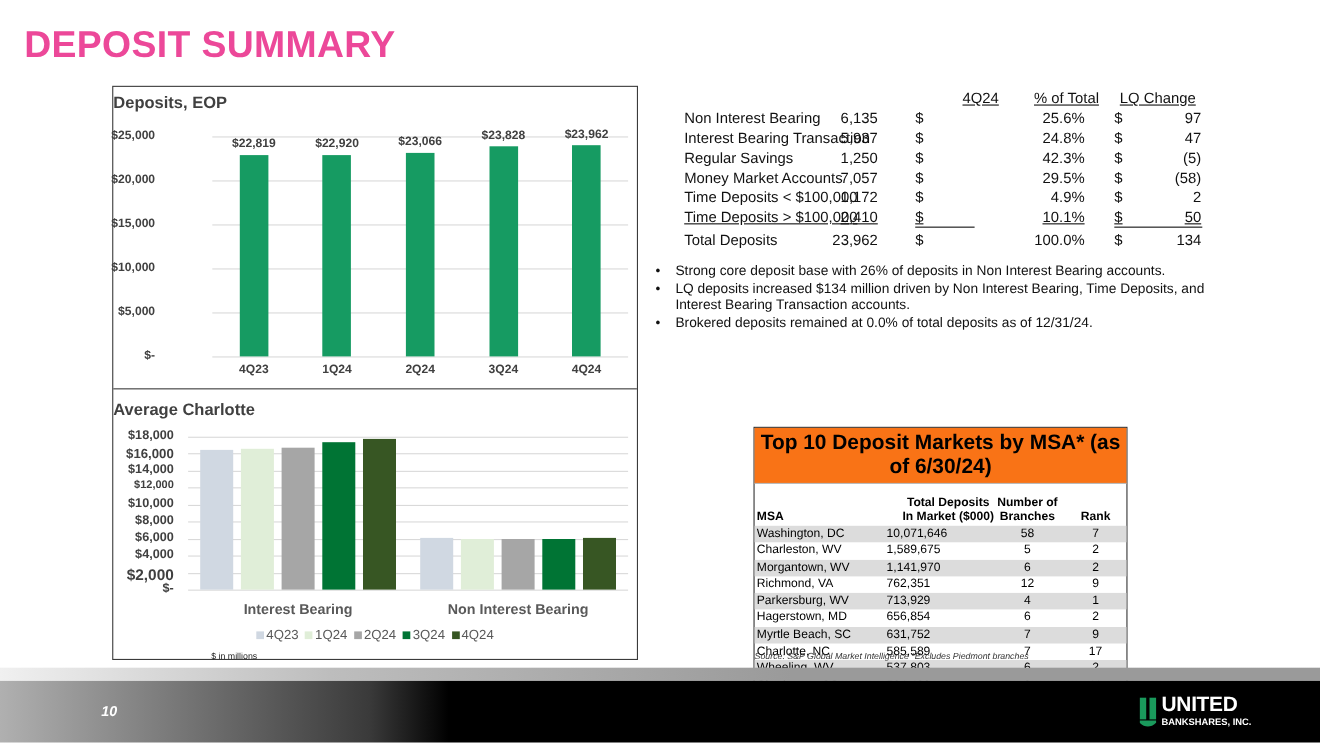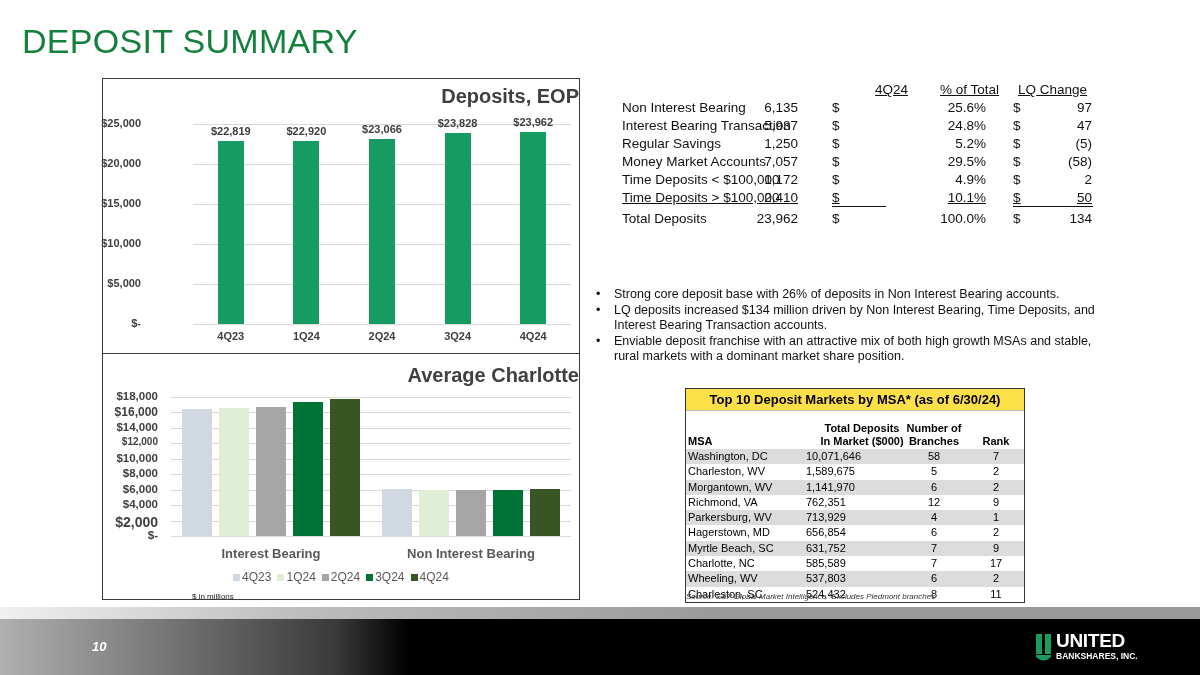--- a/index.html
+++ b/index.html
@@ -1,22 +1,22 @@
 <!DOCTYPE html>
 <html><head>
 <meta charset="utf-8">
 <style>
   * { box-sizing: border-box; margin: 0; padding: 0; }
   body { width: 1200px; height: 675px; background: #ffffff; font-family: "Liberation Sans", sans-serif; position: relative; overflow: hidden; color: #000; }
-  .title { position: absolute; left: 22px; top: 22px; font-size: 34px; font-weight: normal; color: #15803d; letter-spacing: 0.3px; }
+  .title { position: absolute; left: 22px; top: 22px; font-size: 34px; font-weight: bold; color: #ec4899; letter-spacing: 0.3px; }
 
   .chart-box { position: absolute; left: 102px; top: 78px; width: 478px; border: 1.5px solid #3a3a3a; background: #fff; }
   .chart1 { position: relative; height: 275px; border-bottom: 1.5px solid #3a3a3a; }
   .chart2 { position: relative; height: 245px; }
-  .chart-title { position: absolute; width: 100%; text-align: right; font-weight: bold; color: #404040; font-size: 20px; }
+  .chart-title { position: absolute; width: 100%; text-align: left; font-weight: bold; color: #404040; font-size: 15px; }
   .ytick { position: absolute; font-size: 11px; font-weight: bold; color: #404040; text-align: right; width: 60px; }
   .grid { position: absolute; height: 1px; background: #d9d9d9; }
   .bar { position: absolute; }
   .dlabel { position: absolute; font-size: 11px; font-weight: bold; color: #404040; text-align: center; width: 60px; }
   .xtick { position: absolute; font-size: 11px; font-weight: bold; color: #404040; text-align: center; width: 60px; }
   .xcat { position: absolute; font-size: 13px; font-weight: bold; color: #595959; text-align: center; width: 200px; }
   .legend { position: absolute; top: 216px; left: 0; width: 100%; text-align: center; font-size: 12px; color: #595959; }
   .legend span.item { margin: 0 3px; }
   .legend span.sw { display: inline-block; width: 7px; height: 7px; margin-right: 2px; vertical-align: middle; }
   .units { position: absolute; left: 192px; top: 592px; font-size: 8px; color: #222; }
@@ -26,26 +26,26 @@
   .summary .hdr { position: absolute; top: 0; text-decoration: underline; }
   .summary .c-label { position: absolute; left: 2px; }
   .summary .c-d1 { position: absolute; left: 212px; }
   .summary .c-v1 { position: absolute; right: 302px; text-align: right; }
   .summary .c-v2 { position: absolute; right: 114px; text-align: right; }
   .summary .c-d2 { position: absolute; left: 393px; }
   .summary .c-v3 { position: absolute; right: 8px; text-align: right; }
   .summary .ul { text-decoration: underline; }
   .summary .total { margin-top: 3px; }
 
-  .bullets { position: absolute; left: 596px; top: 239px; width: 500px; font-size: 12.5px; color: #111; line-height: 15.5px; margin-top: 48px; }
+  .bullets { position: absolute; left: 596px; top: 239px; width: 500px; font-size: 12.5px; color: #111; line-height: 15.5px; }
   .bullets li { list-style: none; position: relative; padding-left: 18px; }
   .bullets li::before { content: "•"; position: absolute; left: 0; }
 
   .msa { position: absolute; left: 685px; top: 388px; width: 340px; border: 1.5px solid #333; font-size: 11px; }
-  .msa-title { background: #fde047; text-align: center; font-weight: bold; font-size: 13px; padding: 3px 0 3px; border-bottom: 1px solid #bbb; }
+  .msa-title { background: #f97316; text-align: center; font-weight: bold; font-size: 19px; padding: 3px 0 3px; border-bottom: 1px solid #bbb; }
   .msa-head { position: relative; height: 38px; font-weight: bold; }
   .msa-head div { position: absolute; text-align: center; line-height: 13px; }
   .msa-row { position: relative; height: 15.3px; line-height: 15.3px; }
   .msa-row.alt { background: #dcdcdc; }
   .msa-row div { position: absolute; }
   .col-name { left: 2px; }
   .col-dep { left: 120px; width: 110px; text-align: left; }
   .col-br { left: 218px; width: 60px; text-align: center; }
   .col-rank { left: 290px; width: 40px; text-align: center; }
   .source { position: absolute; left: 686px; top: 592px; font-size: 8px; font-style: italic; color: #333; }
@@ -152,21 +152,21 @@
       <div class="c-d1">$</div>
       <div class="c-v1">5,937</div>
       <div class="c-v2">24.8%</div>
       <div class="c-d2">$</div>
       <div class="c-v3">47</div>
     </div>
     <div class="row">
       <div class="c-label">Regular Savings</div>
       <div class="c-d1">$</div>
       <div class="c-v1">1,250</div>
-      <div class="c-v2">5.2%</div>
+      <div class="c-v2">42.3%</div>
       <div class="c-d2">$</div>
       <div class="c-v3">(5)</div>
     </div>
     <div class="row">
       <div class="c-label">Money Market Accounts</div>
       <div class="c-d1">$</div>
       <div class="c-v1">7,057</div>
       <div class="c-v2">29.5%</div>
       <div class="c-d2">$</div>
       <div class="c-v3">(58)</div>
@@ -195,21 +195,21 @@
       <div class="c-v1">23,962</div>
       <div class="c-v2">100.0%</div>
       <div class="c-d2">$</div>
       <div class="c-v3">134</div>
     </div>
   </div>
 
 <ul class="bullets" id="bullets">
     <li>Strong core deposit base with 26% of deposits in Non Interest Bearing accounts.</li>
     <li>LQ deposits increased $134 million driven by Non Interest Bearing, Time Deposits, and Interest Bearing Transaction accounts.</li>
-    <li>Enviable deposit franchise with an attractive mix of both high growth MSAs and stable, rural markets with a dominant market share position.</li>
+    <li>Brokered deposits remained at 0.0% of total deposits as of 12/31/24.</li>
   </ul>
 
 <div class="msa" id="msa">
   <div class="msa-title">Top 10 Deposit Markets by MSA* (as of 6/30/24)</div>
   <div class="msa-head">
     <div style="left:2px; top:24px; text-align:left;">MSA</div>
     <div style="left:126px; top:11px; width:100px;">
       <span>Total Deposits</span><br>
       <span>In Market ($000)</span>
     </div>

